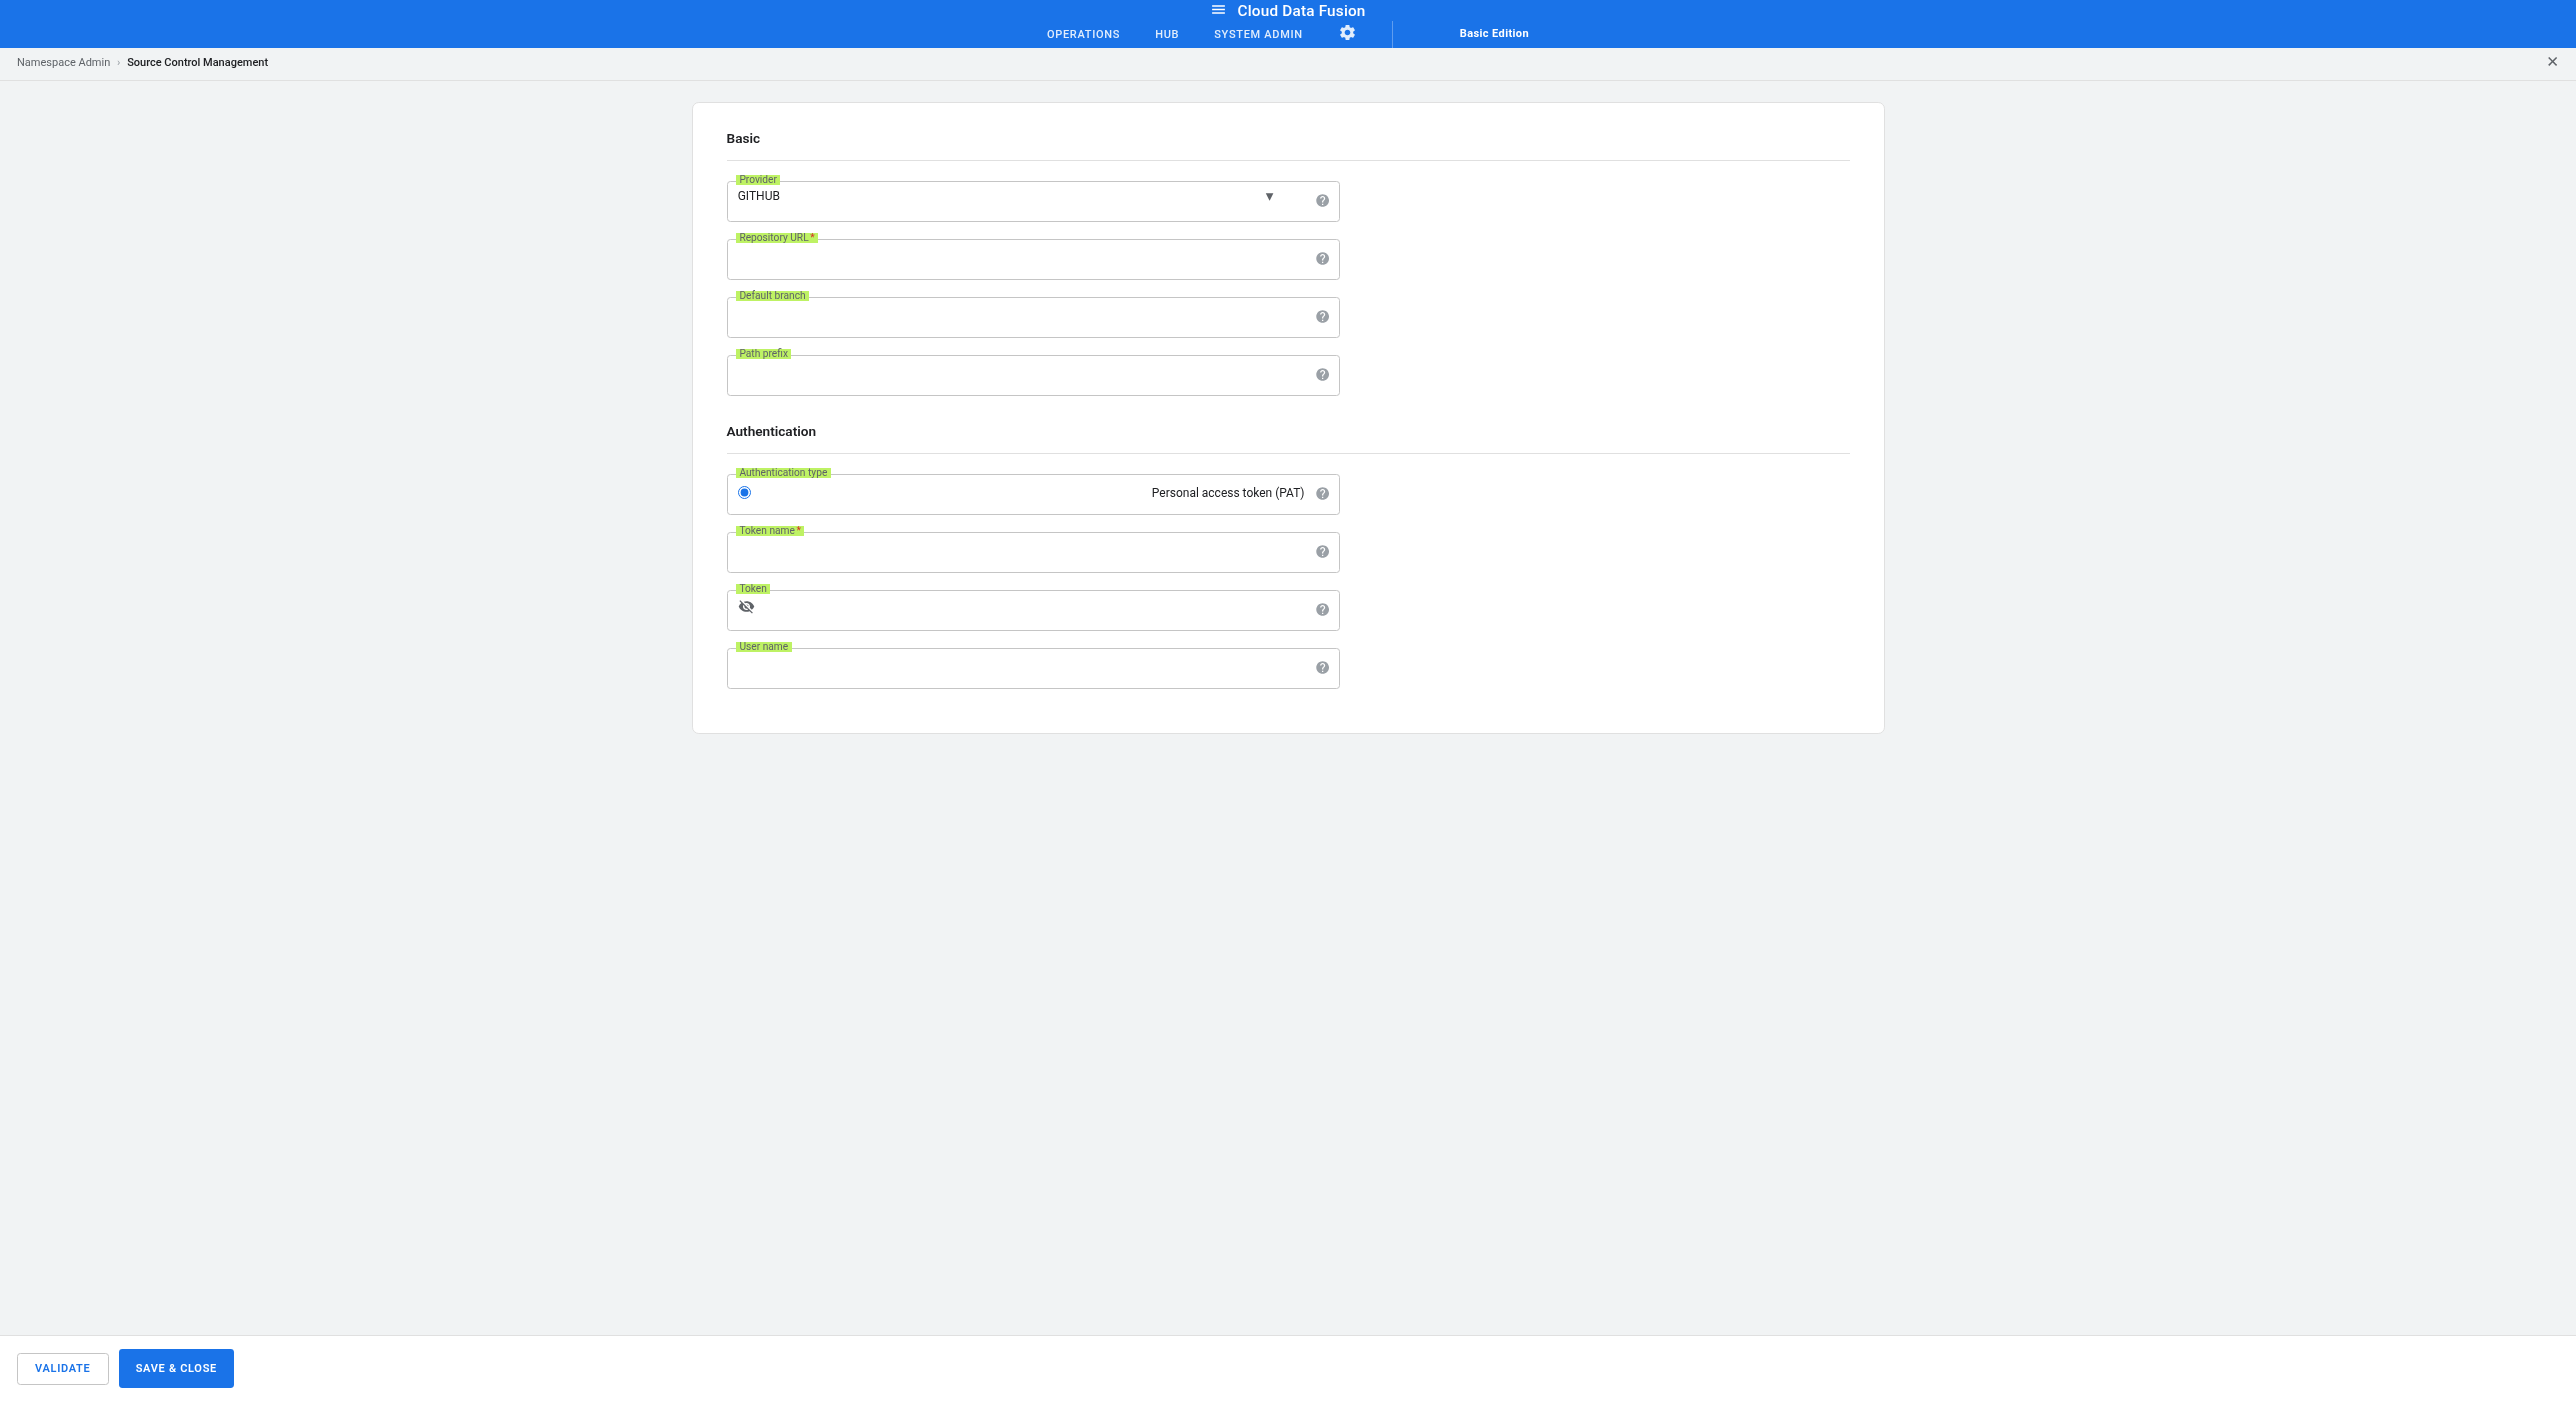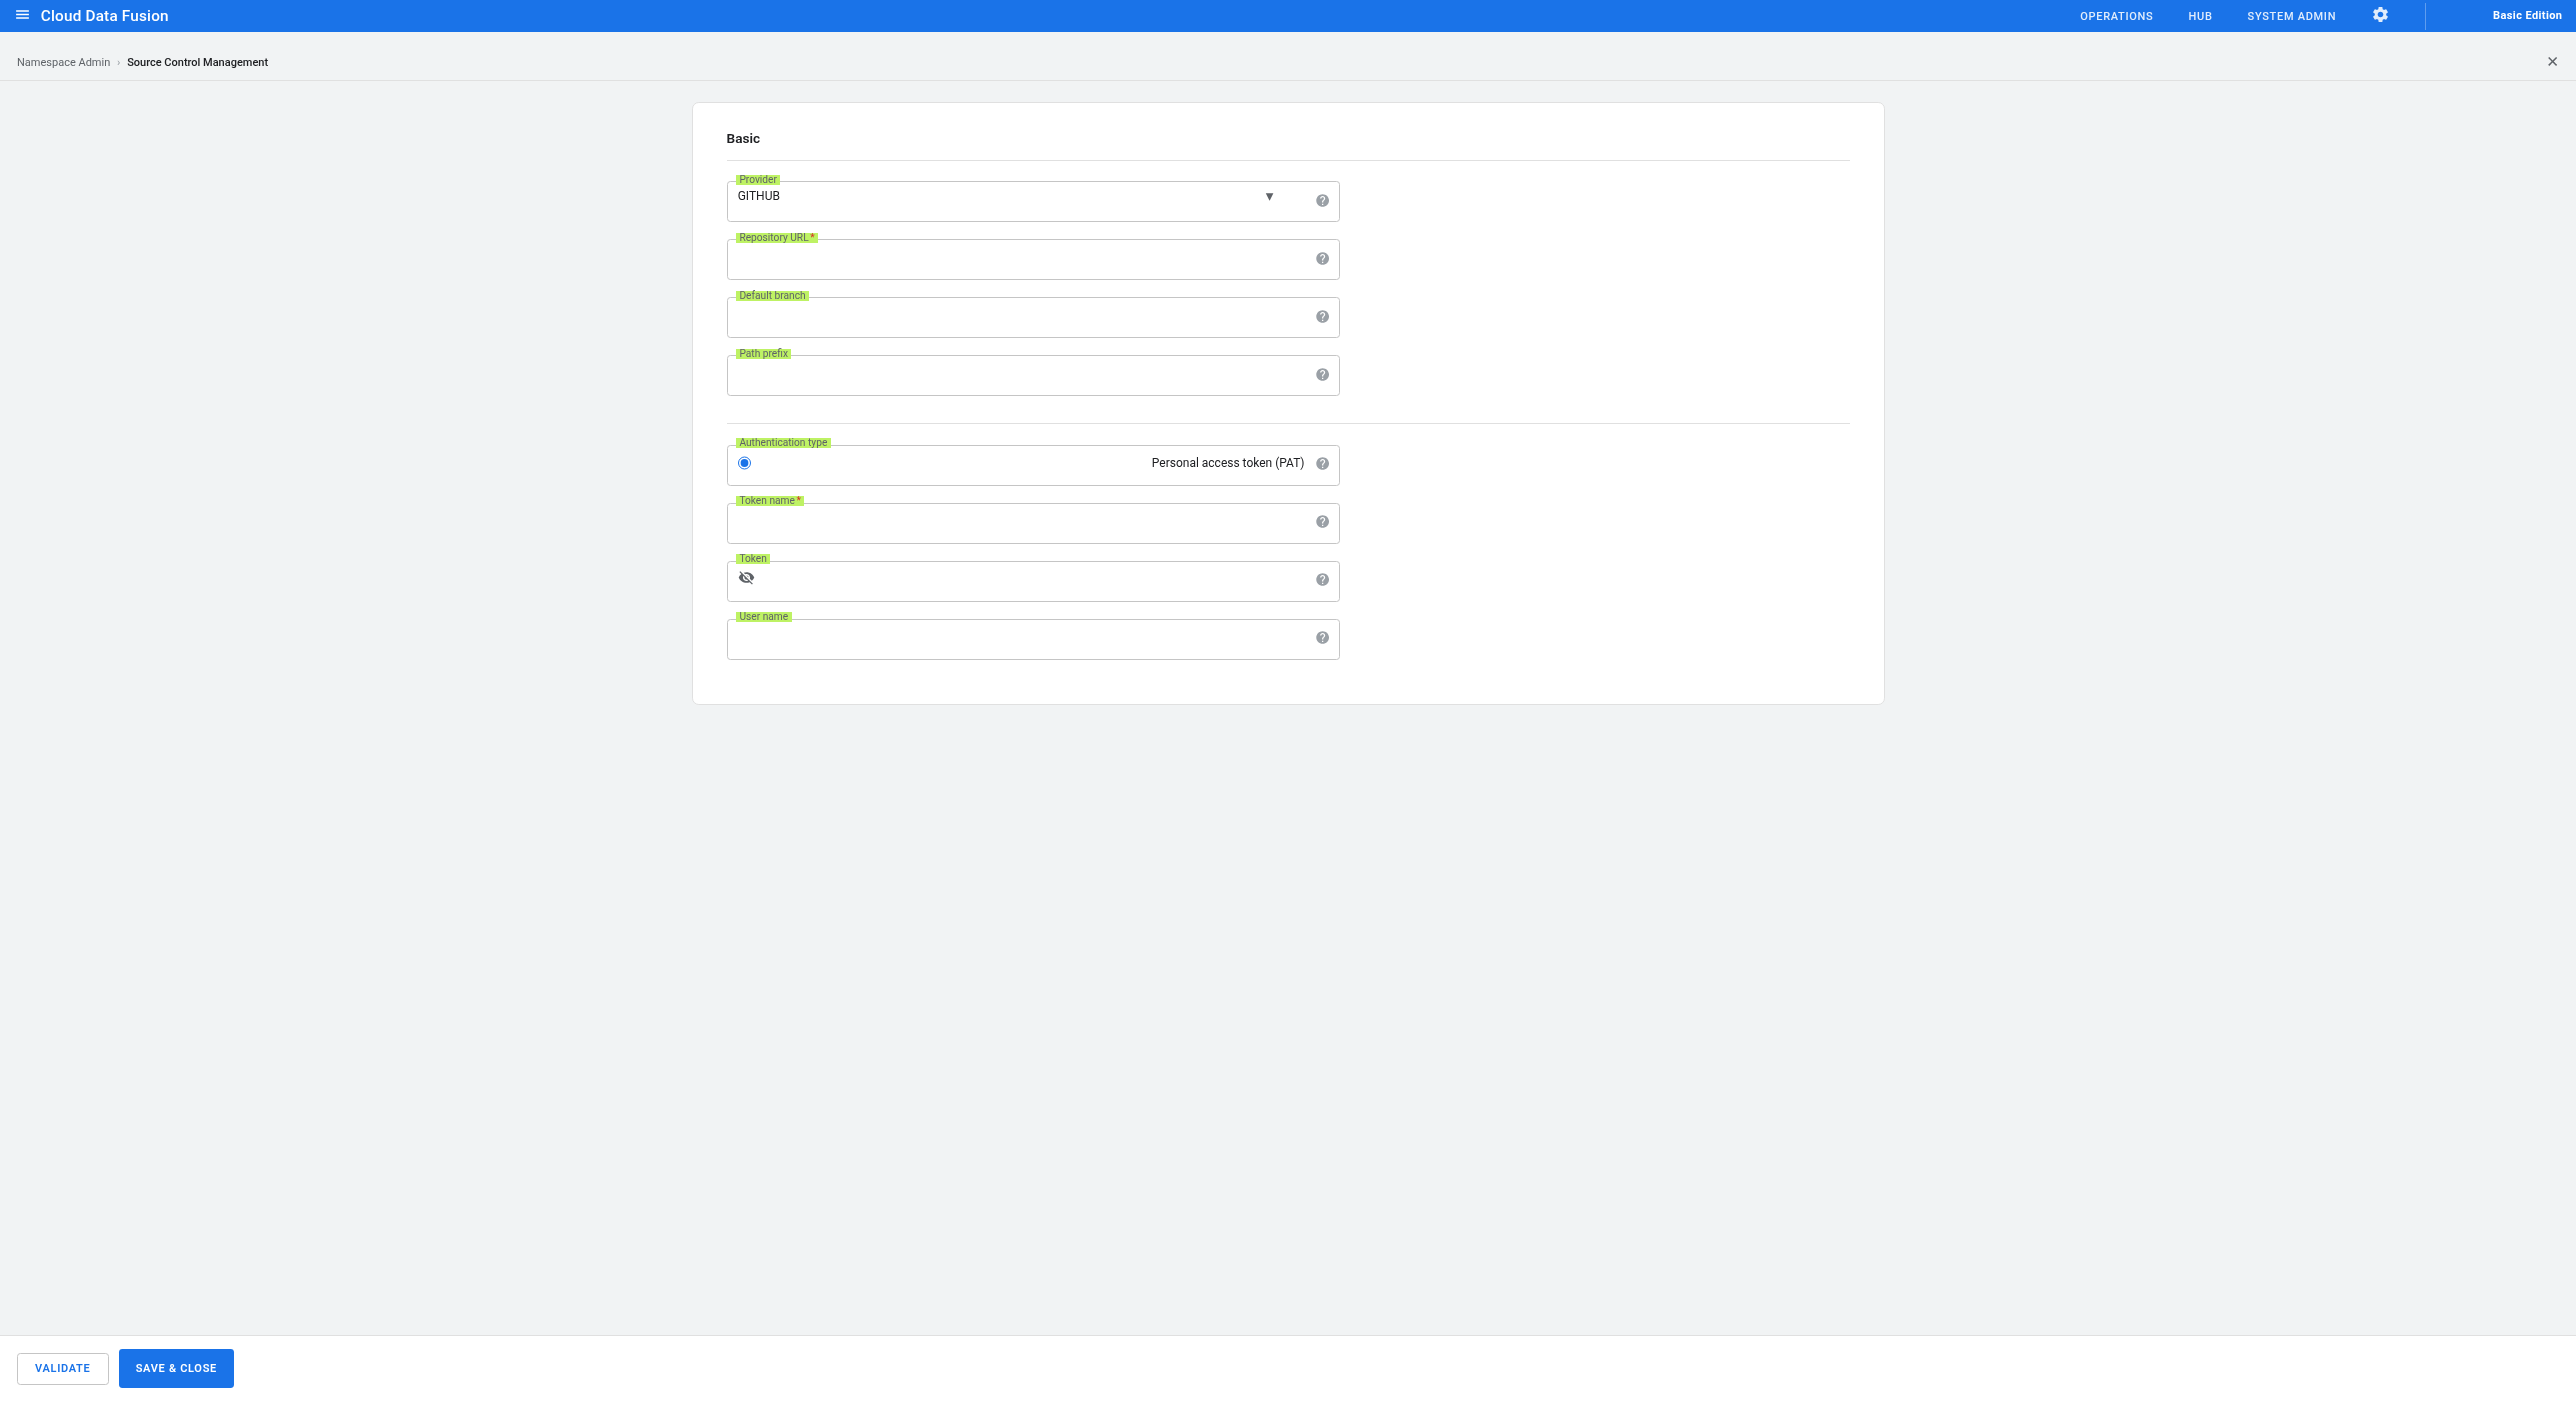--- a/index.html
+++ b/index.html
@@ -7,30 +7,31 @@
       font-family: 'Google Sans', Roboto, Arial, sans-serif;
       background: #f1f3f4;
       min-height: 100vh;
       font-size: 12px;
       color: #202124;
     }
 
     
     .topbar {
       background: #1a73e8;
-      height: 32px;
+      height: 48px;
       display: flex;
       align-items: center;
       padding: 0 13.6px;
       color: white;
       position: fixed;
       top: 0;
       left: 0;
       right: 0;
       z-index: 100;
+      flex-direction: column;
     }
     .topbar-left {
       display: flex;
       align-items: center;
       gap: 10.2px;
       flex: 1;
     }
     .topbar-menu-icon {
       cursor: pointer;
       font-size: 17px;
@@ -400,20 +401,21 @@
           <span class="field-help-icon" title="Help">
             <svg width="15.3" height="15.3" viewBox="0 0 24 24" fill="#9aa0a6">
               <path d="M12 2C6.48 2 2 6.48 2 12s4.48 10 10 10 10-4.48 10-10S17.52 2 12 2zm1 17h-2v-2h2v2zm2.07-7.75l-.9.92C13.45 12.9 13 13.5 13 15h-2v-.5c0-1.1.45-2.1 1.17-2.83l1.24-1.26c.37-.36.59-.86.59-1.41 0-1.1-.9-2-2-2s-2 .9-2 2H8c0-2.21 1.79-4 4-4s4 1.79 4 4c0 .88-.36 1.68-.93 2.25z"></path>
             </svg>
           </span>
         </div>
       </div>
     </div>
 
     <div class="auth-section">
+      <h2 class="section-title">Authentication</h2>
       <hr class="section-divider">
 
       <div class="form-group">
         <div class="field-wrapper">
           <span class="field-label">Authentication type</span>
           <div class="radio-option">
             <input type="radio" class="radio-input" name="auth_type" checked="" style="">
             <span class="radio-label-text">Personal access token (PAT)</span>
           </div>
           <span class="field-help-icon" title="Help">

